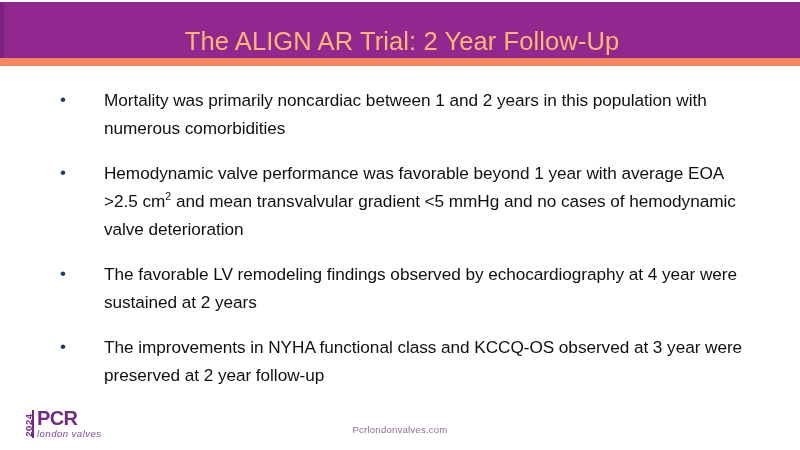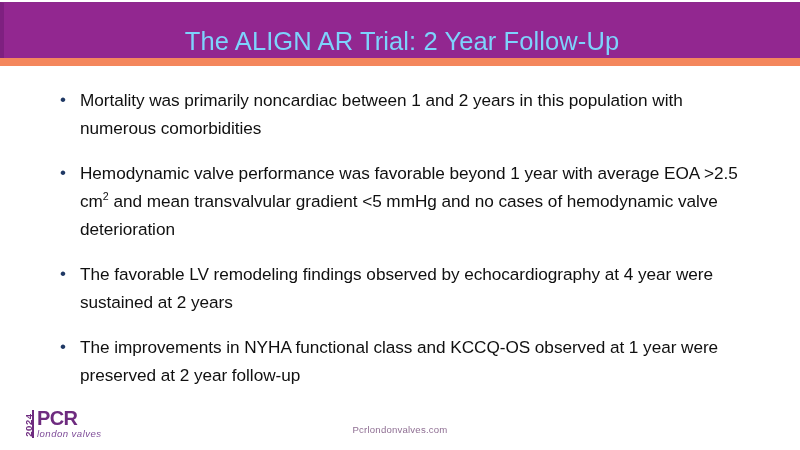--- a/index.html
+++ b/index.html
@@ -31,21 +31,21 @@
     height: 56px;
     background: #922790;
     box-sizing: border-box;
     border-left: 4px solid #7e2080;
     border-top: 1px solid #8c2a8c;
     display: flex;
     align-items: center;
     justify-content: center;
   }
   #title-text {
-    color: #7dd3fc;
+    color: #fdba74;
     font-size: 25.5px;
     font-weight: 400;
     letter-spacing: 0.1px;
     white-space: nowrap;
     line-height: 1;
     padding-bottom: 2px;
     margin-top: 24px;
   }
 
   #accent-bar {
@@ -78,20 +78,21 @@
     text-align: left;
     padding-left: 2px;
     box-sizing: border-box;
   }
   .bullet-text {
     flex: 1 1 auto;
     color: #101010;
     font-size: 17.2px;
     line-height: 28px;
     letter-spacing: -0.05px;
+    margin-left: 24px;
   }
   .bullet-text sup {
     font-size: 0.62em;
     vertical-align: super;
     line-height: 0;
   }
 
   
   #footer-url {
     position: absolute;
@@ -180,21 +181,21 @@
       <span class="bullet-text"><span>Hemodynamic valve performance was favorable beyond 1 year with average EOA &gt;2.5 cm</span><sup>2</sup><span> and mean transvalvular gradient &lt;5 mmHg and no cases of hemodynamic valve deterioration</span></span>
     </div>
 
     <div class="bullet-row">
       <span class="bullet-marker">•</span>
       <span class="bullet-text">The favorable LV remodeling findings observed by echocardiography at 4 year were sustained at 2 years</span>
     </div>
 
     <div class="bullet-row">
       <span class="bullet-marker">•</span>
-      <span class="bullet-text">The improvements in NYHA functional class and KCCQ-OS observed at 1 year were preserved at 2 year follow-up</span>
+      <span class="bullet-text">The improvements in NYHA functional class and KCCQ-OS observed at 3 year were preserved at 2 year follow-up</span>
     </div>
 
   </div>
 
   <div id="logo">
     <div id="logo-year">2024</div>
     <div id="logo-divider"></div>
     <div id="logo-pcr">PCR</div>
     <div id="logo-sub">london valves</div>
   </div>

